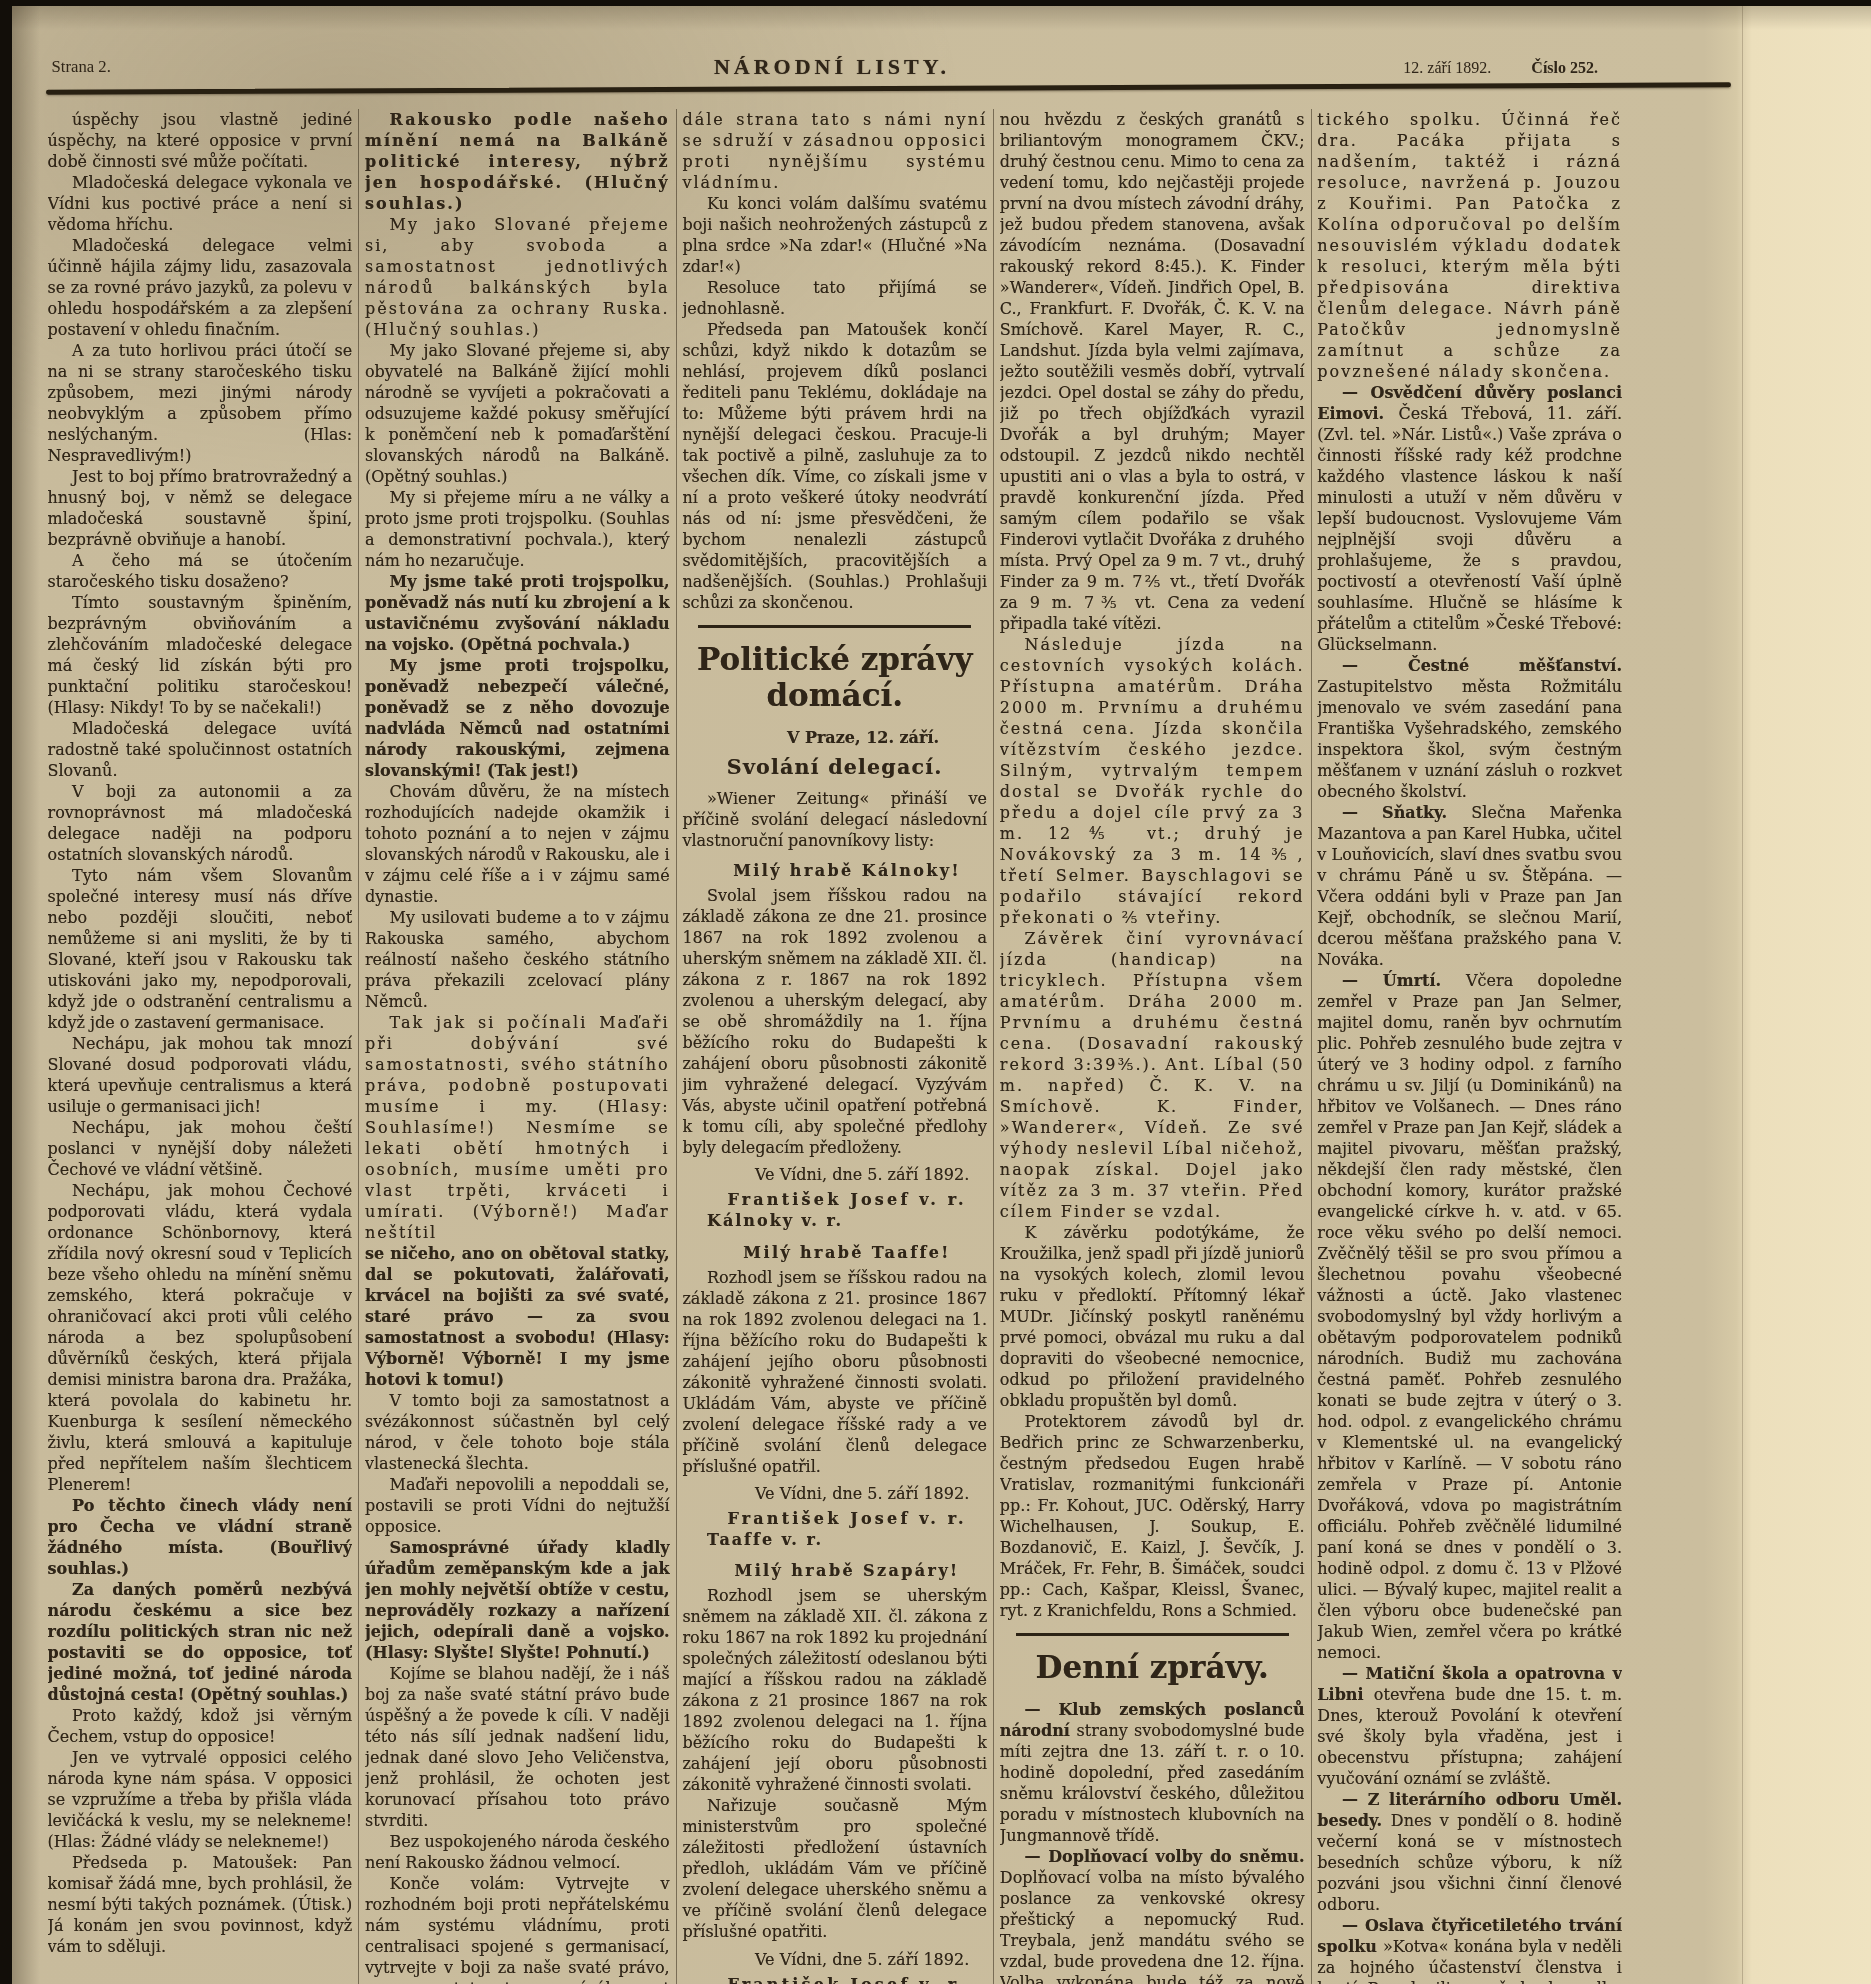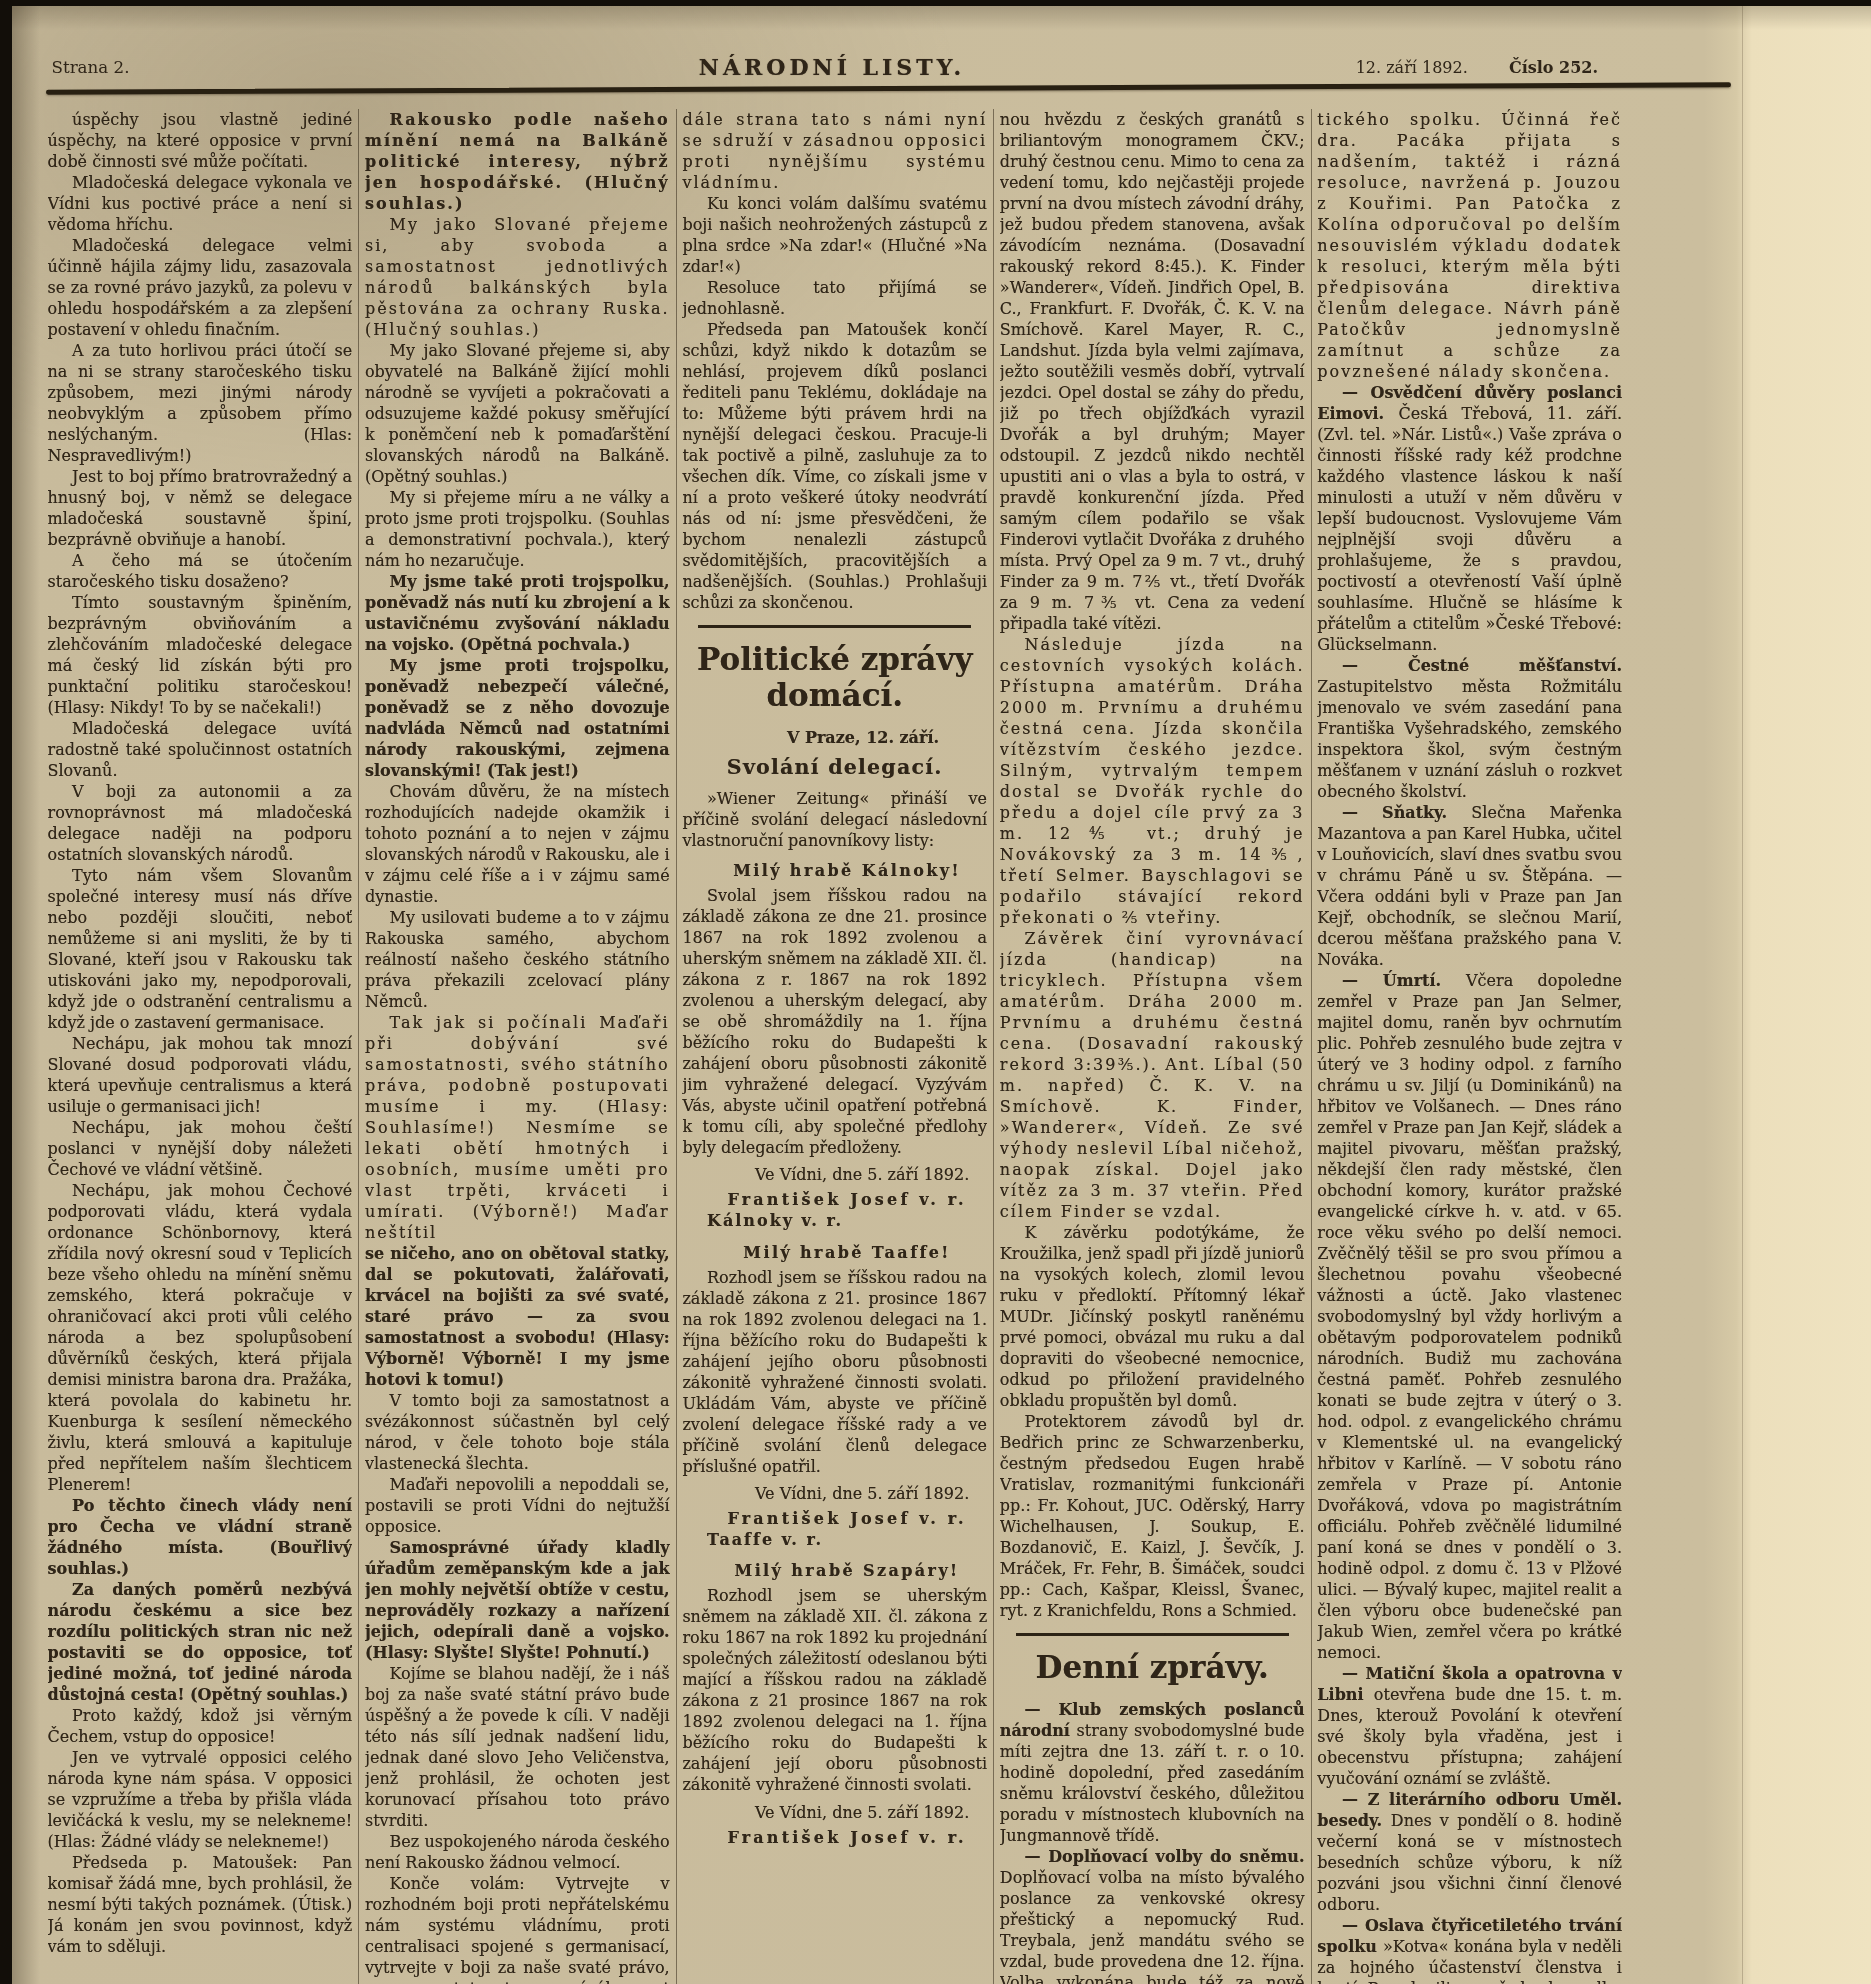--- a/index.html
+++ b/index.html
@@ -11,21 +11,21 @@
       radial-gradient(ellipse 1191px 953px at 50% 115%, rgba(120,100,62,.14), rgba(0,0,0,0) 60%),
       linear-gradient(90deg, rgba(40,30,15,.30), rgba(40,30,15,0) 28px),
       linear-gradient(180deg, rgba(40,30,15,.22), rgba(40,30,15,0) 24px),
       linear-gradient(0deg, rgba(40,30,15,.20), rgba(40,30,15,0) 36px),
       linear-gradient(270deg, #efe3c1 0, #ecdfbc 119px, #d6c9a6 135px, #cbbe9e 167px, #c8bb9c 100%);
   }
   .paper::after{content:"";position:absolute;top:0;bottom:0;right:128px;width:1.2px;
       background:rgba(70,56,34,.25);}
   .inner{position:absolute;top:0;left:26px;width:1703px;}
   
-  .head{position:relative;height:78px;}
+  .head{position:relative;height:78px;font-family:Liberation Serif, serif;}
   .head-left{position:absolute;left:13.5px;bottom:7.1px;font-size:16.7px;}
   .head-mast{position:absolute;left:0;right:115px;bottom:4px;text-align:center;
       font-size:22px;font-weight:bold;letter-spacing:4px;
       text-shadow:0 0 0.8px rgba(47,37,24,.65);}
   .head-right{position:absolute;right:143px;bottom:7.1px;font-size:16px;white-space:nowrap;}
   .head-right .issue{margin-left:36px;font-weight:bold;}
   .head-rule{height:5.2px;background:#282012;margin:2.4px 10.3px 0 8px;border-radius:2.4px;
       transform:rotate(-.25deg);box-shadow:0 1.2px 2px rgba(40,30,15,.35);}
   
   .cols{display:flex;align-items:stretch;margin:17.5px 119px 0 9.5px;height:2434px;overflow:hidden;}
@@ -121,20 +121,21 @@
             <div class="it p sigl">Ve Vídni, dne 5. září 1892.</div>
             <div class="it p sigc">František Josef v. r.</div>
             <div class="it p sigr">Kálnoky v. r.</div>
             <div class="it p salut">Milý hrabě Taaffe!</div>
             <div class="it p">Rozhodl jsem se říšskou radou na základě zákona z 21. prosince 1867 na rok 1892 zvolenou delegaci na 1. října běžícího roku do Budapešti k zahájení jejího oboru působnosti zákonitě vyhražené činnosti svolati. Ukládám Vám, abyste ve příčině zvolení delegace říšské rady a ve příčině svolání členů delegace příslušné opatřil.</div>
             <div class="it p sigl">Ve Vídni, dne 5. září 1892.</div>
             <div class="it p sigc">František Josef v. r.</div>
             <div class="it p sigr">Taaffe v. r.</div>
             <div class="it p salut">Milý hrabě Szapáry!</div>
             <div class="it p">Rozhodl jsem se uherským sněmem na základě XII. čl. zákona z roku 1867 na rok 1892 ku projednání společných záležitostí odeslanou býti mající a říšskou radou na základě zákona z 21 prosince 1867 na rok 1892 zvolenou delegaci na 1. října běžícího roku do Budapešti k zahájení její oboru působnosti zákonitě vyhražené činnosti svolati.</div>
+            <div class="it p">Nařizuje současně Mým ministerstvům pro společné záležitosti předložení ústavních předloh, ukládám Vám ve příčině zvolení delegace uherského sněmu a ve příčině svolání členů delegace příslušné opatřiti.</div>
             <div class="it p sigl">Ve Vídni, dne 5. září 1892.</div>
             <div class="it p sigc">František Josef v. r.</div>
           </div>
           <div class="colsep"></div>
           <div class="col">
             <div class="it p noind">nou hvězdu z českých granátů s briliantovým monogramem ČKV.; druhý čestnou cenu. Mimo to cena za vedení tomu, kdo nejčastěji projede první na dvou místech závodní dráhy, jež budou předem stanovena, avšak závodícím neznáma. (Dosavadní rakouský rekord 8:45.). K. Finder »Wanderer«, Vídeň. Jindřich Opel, B. C., Frankfurt. F. Dvořák, Č. K. V. na Smíchově. Karel Mayer, R. C., Landshut. Jízda byla velmi zajímava, ježto soutěžili vesměs dobří, vytrvalí jezdci. Opel dostal se záhy do předu, již po třech objížďkách vyrazil Dvořák a byl druhým; Mayer odstoupil. Z jezdců nikdo nechtěl upustiti ani o vlas a byla to ostrá, v pravdě konkurenční jízda. Před samým cílem podařilo se však Finderovi vytlačit Dvořáka z druhého místa. Prvý Opel za 9 m. 7 vt., druhý Finder za 9 m. 7⅖ vt., třetí Dvořák za 9 m. 7⅗ vt. Cena za vedení připadla také vítězi.</div>
             <div class="it p sp">Následuje jízda na cestovních vysokých kolách. Přístupna amatérům. Dráha 2000 m. Prvnímu a druhému čestná cena. Jízda skončila vítězstvím českého jezdce. Silným, vytrvalým tempem dostal se Dvořák rychle do předu a dojel cíle prvý za 3 m. 12⅘ vt.; druhý je Novákovský za 3 m. 14⅗, třetí Selmer. Bayschlagovi se podařilo stávající rekord překonati o ⅖ vteřiny.</div>
             <div class="it p sp">Závěrek činí vyrovnávací jízda (handicap) na tricyklech. Přístupna všem amatérům. Dráha 2000 m. Prvnímu a druhému čestná cena. (Dosavadní rakouský rekord 3:39⅗.). Ant. Líbal (50 m. napřed) Č. K. V. na Smíchově. K. Finder, »Wanderer«, Vídeň. Ze své výhody neslevil Líbal ničehož, naopak získal. Dojel jako vítěz za 3 m. 37 vteřin. Před cílem Finder se vzdal.</div>
             <div class="it p">K závěrku podotýkáme, že Kroužilka, jenž spadl při jízdě juniorů na vysokých kolech, zlomil levou ruku v předloktí. Přítomný lékař MUDr. Jičínský poskytl raněnému prvé pomoci, obvázal mu ruku a dal dopraviti do všeobecné nemocnice, odkud po přiložení pravidelného obkladu propuštěn byl domů.</div>
             <div class="it p">Protektorem závodů byl dr. Bedřich princ ze Schwarzenberku, čestným předsedou Eugen hrabě Vratislav, rozmanitými funkcionáři pp.: Fr. Kohout, JUC. Oděrský, Harry Wichelhausen, J. Soukup, E. Bozdanovič, E. Kaizl, J. Ševčík, J. Mráček, Fr. Fehr, B. Šimáček, soudci pp.: Cach, Kašpar, Kleissl, Švanec, ryt. z Kranichfeldu, Rons a Schmied.</div>

